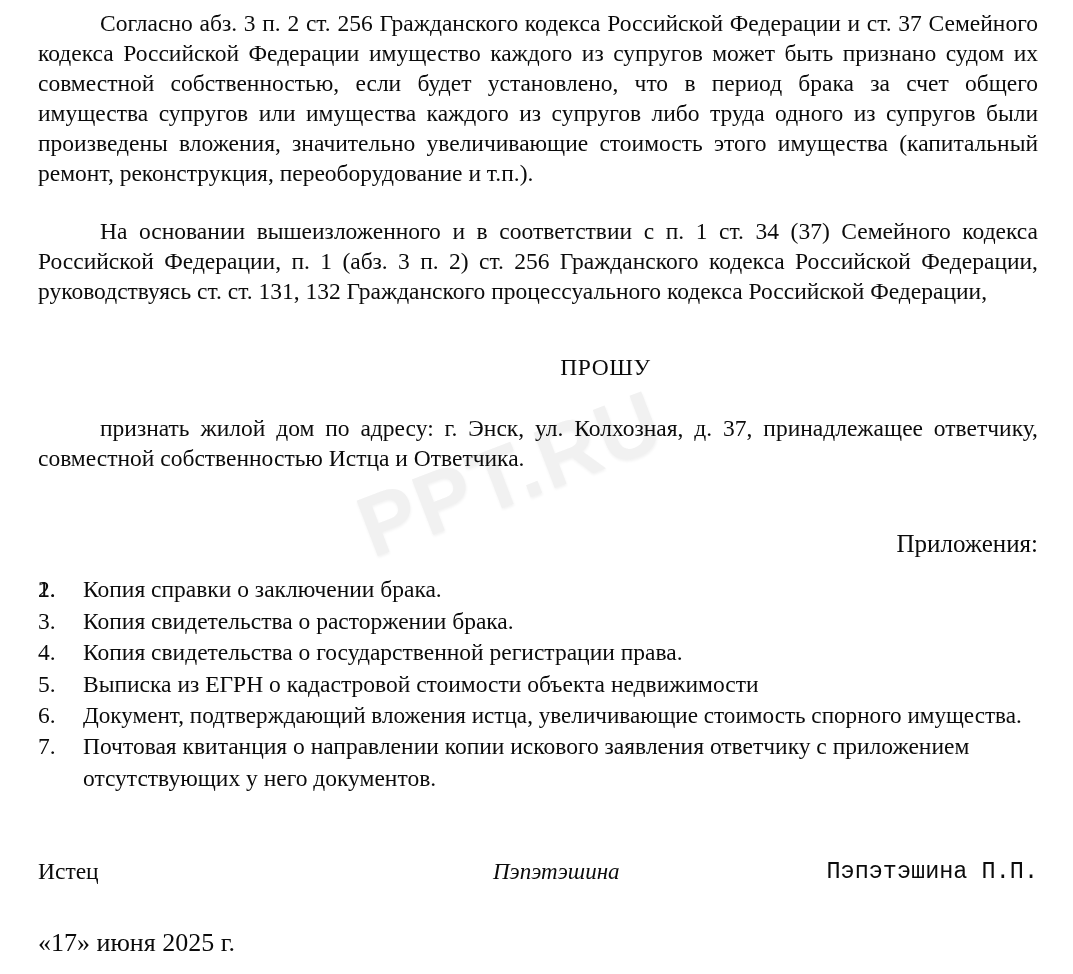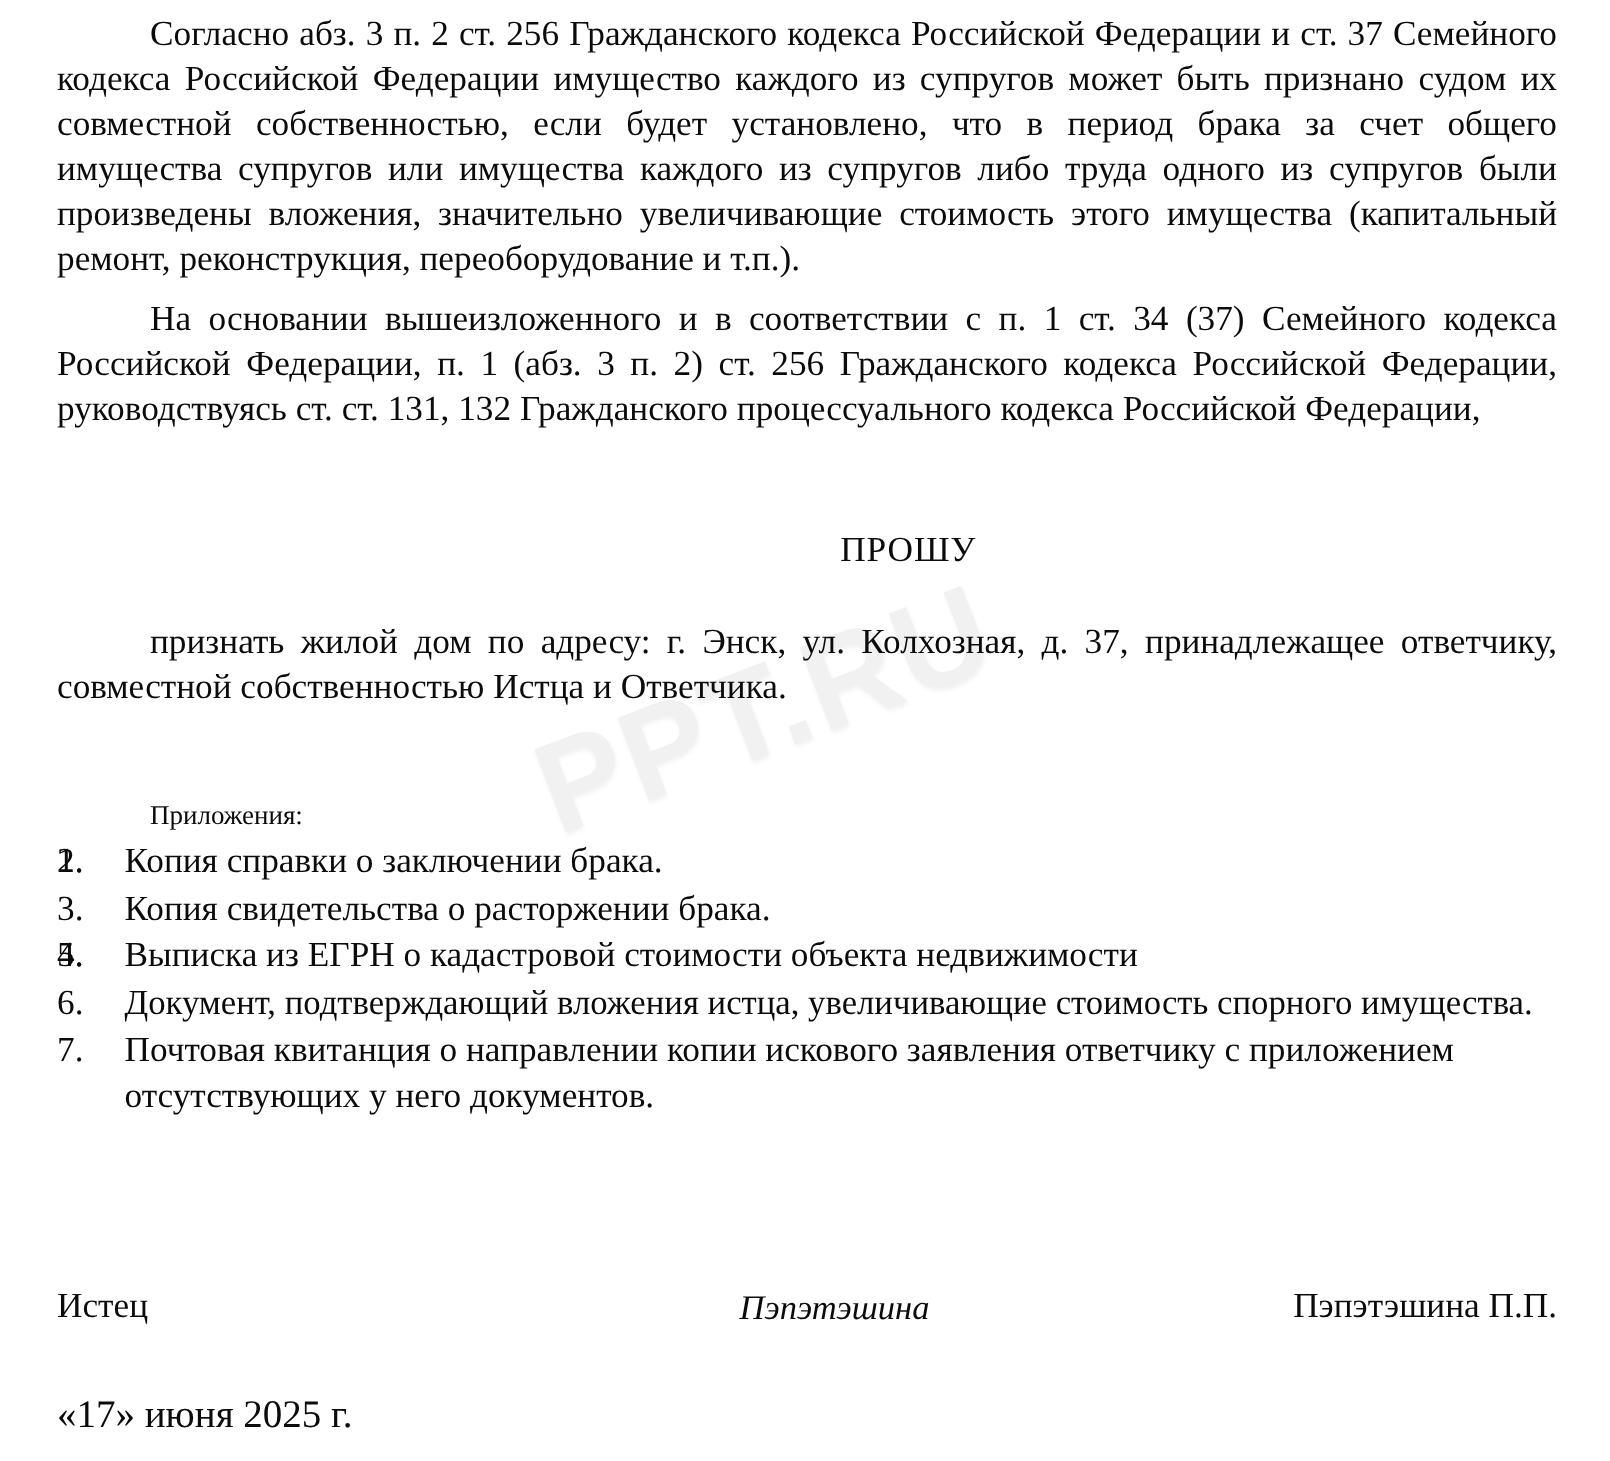--- a/index.html
+++ b/index.html
@@ -64,21 +64,21 @@
   p.para {
     margin: 0;
     font-size: 23.5px;
     line-height: 30px;
     text-align: justify;
     text-justify: inter-word;
     text-indent: 62px;
     hyphens: none;
   }
   .p1 { position: absolute; left: 0; top: 8px;  width: 1000px; }
-  .p2 { position: absolute; left: 0; top: 198px; width: 1000px; }
+  .p2 { position: absolute; left: 0; top: 216px; width: 1000px; }
 
   .proshu {
     position: absolute;
     left: 0;
     top: 352px;
     width: 1073px;
     text-align: center;
     font-size: 23.5px;
     line-height: 31.4px;
     letter-spacing: 0.6px;
@@ -88,24 +88,25 @@
   .p3 { position: absolute; left: 0; top: 413px; width: 1000px; }
 
   
   .attach-wrap {
     position: absolute;
     left: 0;
     top: 528px;
     width: 1000px;
   }
   .attach-title {
-    font-size: 18px;
+    font-size: 25px;
     line-height: 31.4px;
     text-indent: 62px;
-    margin: 0 0 0 0;
+    margin: 0 0 15px 0;
+    text-align: right;
   }
   ol.attach-list {
     list-style: none;
     margin: 0;
     padding: 0;
   }
   ol.attach-list li {
     position: relative;
     font-size: 23.5px;
     line-height: 31.4px;
@@ -149,20 +150,21 @@
     left: 455px;
     top: 0;
     font-style: italic;
     font-size: 23px;
   }
   .sign-name {
     position: absolute;
     right: 0;
     top: 0;
     white-space: nowrap;
+    font-family: Liberation Mono, monospace;
   }
   .date-line {
     position: absolute;
     left: 0;
     top: 927px;
     font-size: 26px;
     line-height: 31.4px;
   }
 </style>
 </head>
@@ -193,21 +195,21 @@
           <li>
             <span class="num">1.</span>
           </li>
           <li>
             <span class="num">2.</span><span class="txt">Копия справки о заключении брака.</span>
           </li>
           <li>
             <span class="num">3.</span><span class="txt">Копия свидетельства о расторжении брака.</span>
           </li>
           <li>
-            <span class="num">4.</span>
+            <span class="num">4.</span><span class="txt">Копия свидетельства о государственной регистрации права.</span>
           </li>
           <li>
             <span class="num">5.</span><span class="txt">Выписка из ЕГРН о кадастровой стоимости объекта недвижимости</span>
           </li>
           <li class="tight">
             <span class="num">6.</span><span class="txt">Документ, подтверждающий вложения истца, увеличивающие стоимость спорного имущества.</span>
           </li>
           <li class="wrap">
             <span class="num">7.</span><span class="txt">Почтовая квитанция о направлении копии искового заявления ответчику с приложением отсутствующих у него документов.</span>
           </li>

